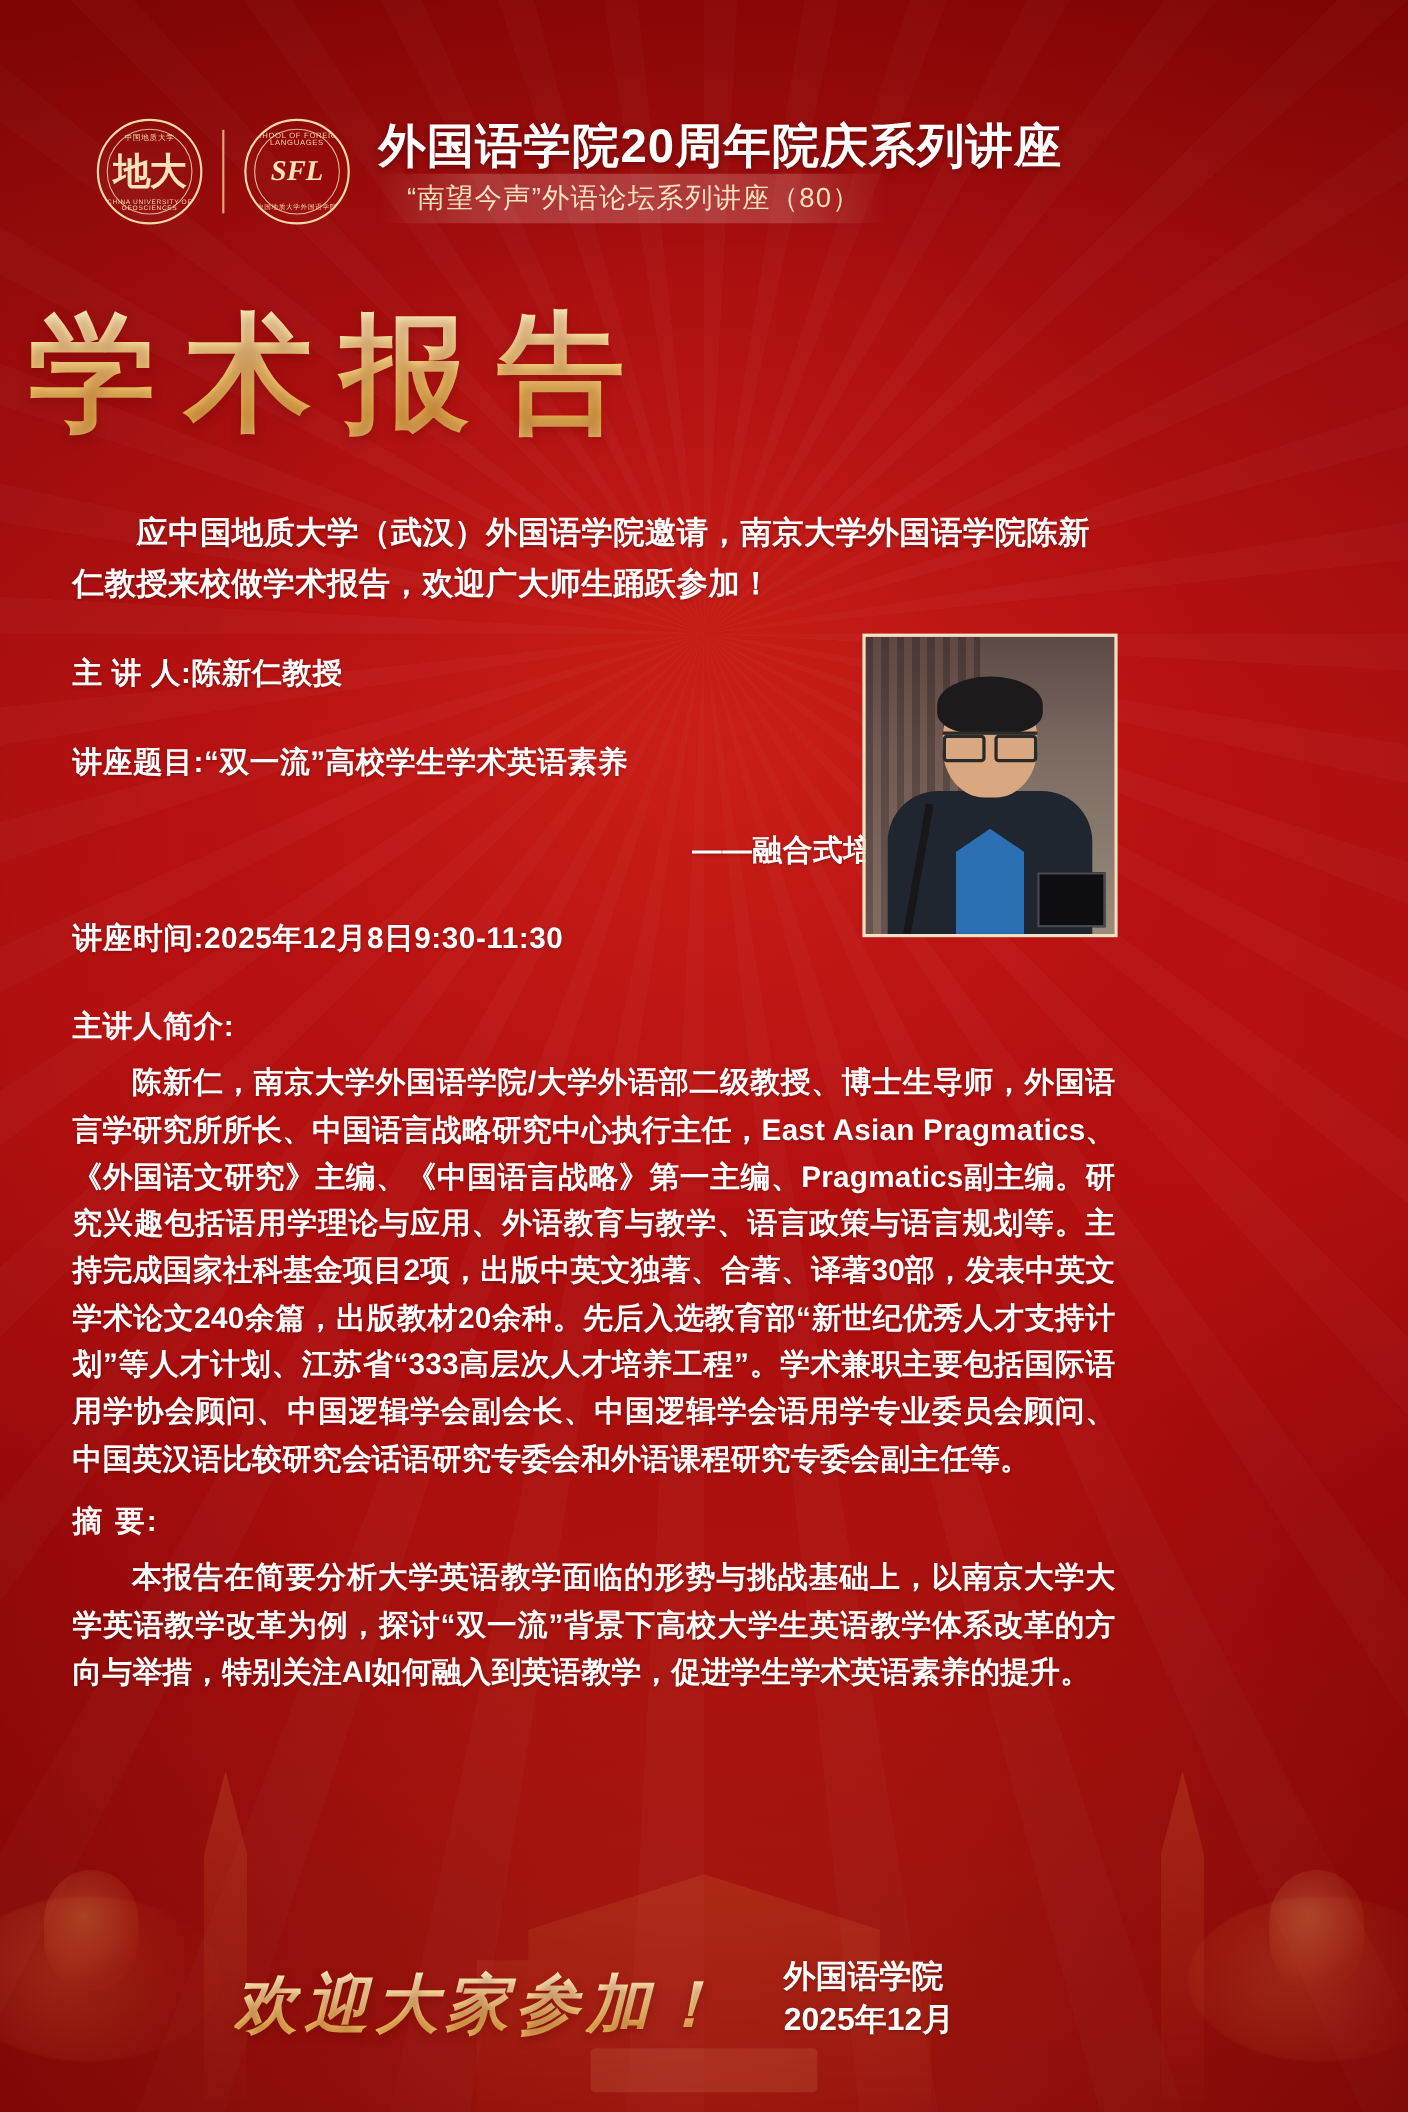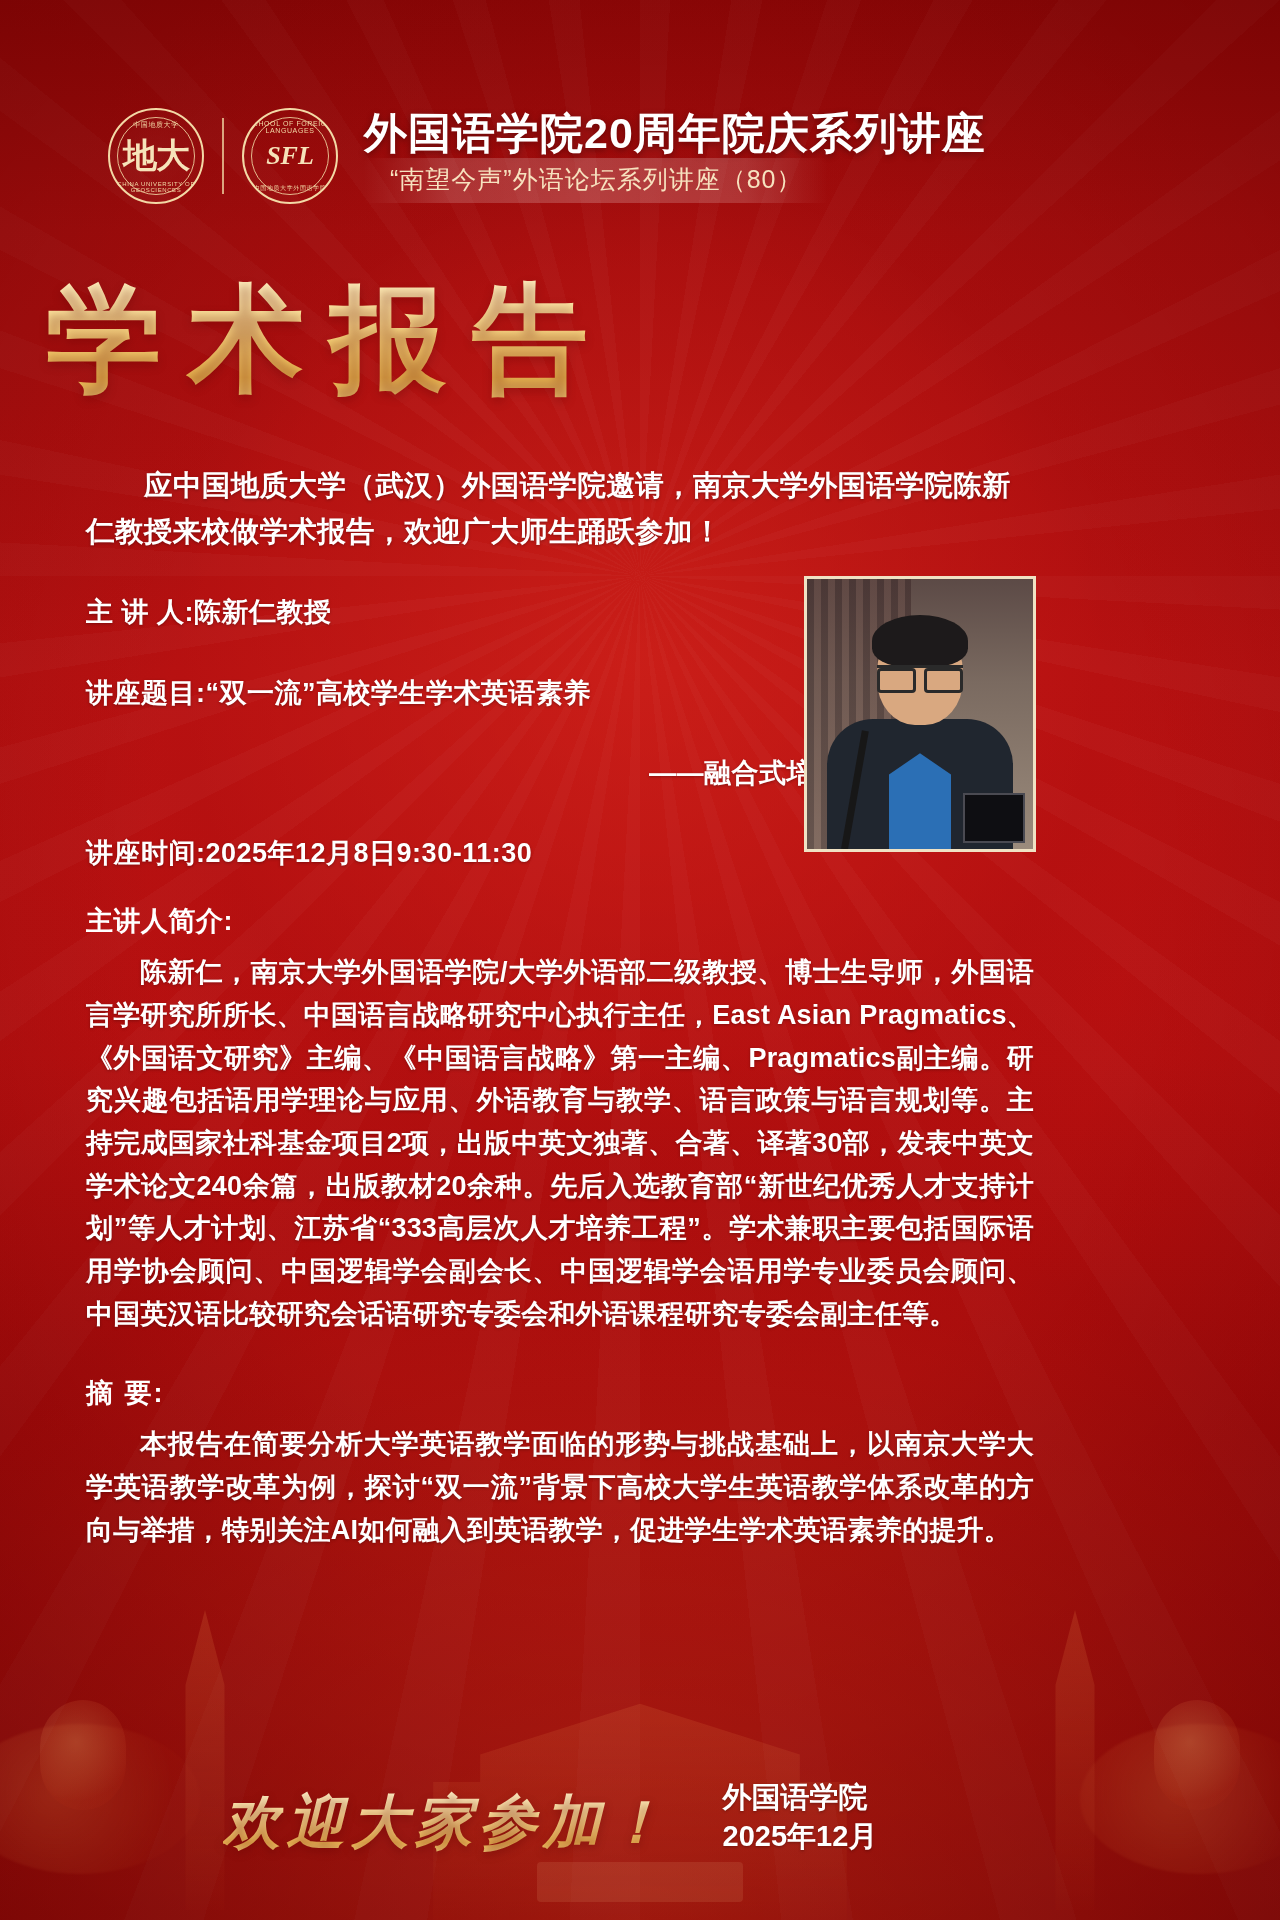--- a/index.html
+++ b/index.html
@@ -96,21 +96,20 @@
     background: radial-gradient(circle at 42% 38%, rgba(255,200,120,0.42), rgba(220,70,30,0.12) 70%);
   }
   .deco-lantern.l { left: 40px; }
   .deco-lantern.r { right: 40px; }
 
   .content {
     position: relative;
     z-index: 3;
     width: 1080px;
     height: 1920px;
-    padding-left: 20px;
   }
 
   
   .header {
     display: flex;
     align-items: center;
     padding: 108px 0 0 88px;
     gap: 0px;
   }
   .logo-seal {
@@ -332,38 +331,38 @@
   }
   .ph-laptop {
     position: absolute;
     right: 8px; bottom: 6px;
     width: 58px; height: 46px;
     background: #0e0e12;
     border: 2px solid #4a4a52;
   }
 
   .bio-head {
-    margin-top: 28px;
+    margin-top: 40px;
     font-size: 27px;
     font-weight: 700;
     letter-spacing: 0.5px;
   }
   .bio-body {
     margin-top: 12px;
     font-size: 27px;
     line-height: 1.58;
     font-weight: 700;
     text-indent: 54px;
     text-align: justify;
     text-justify: inter-ideograph;
     letter-spacing: 0.2px;
     text-shadow: 0 1px 3px rgba(0,0,0,0.28);
   }
   .abs-head {
-    margin-top: 40px;
+    margin-top: 18px;
     font-size: 27px;
     font-weight: 700;
     letter-spacing: 2px;
   }
   .abs-body {
     margin-top: 12px;
     font-size: 27px;
     line-height: 1.58;
     font-weight: 700;
     text-indent: 54px;

